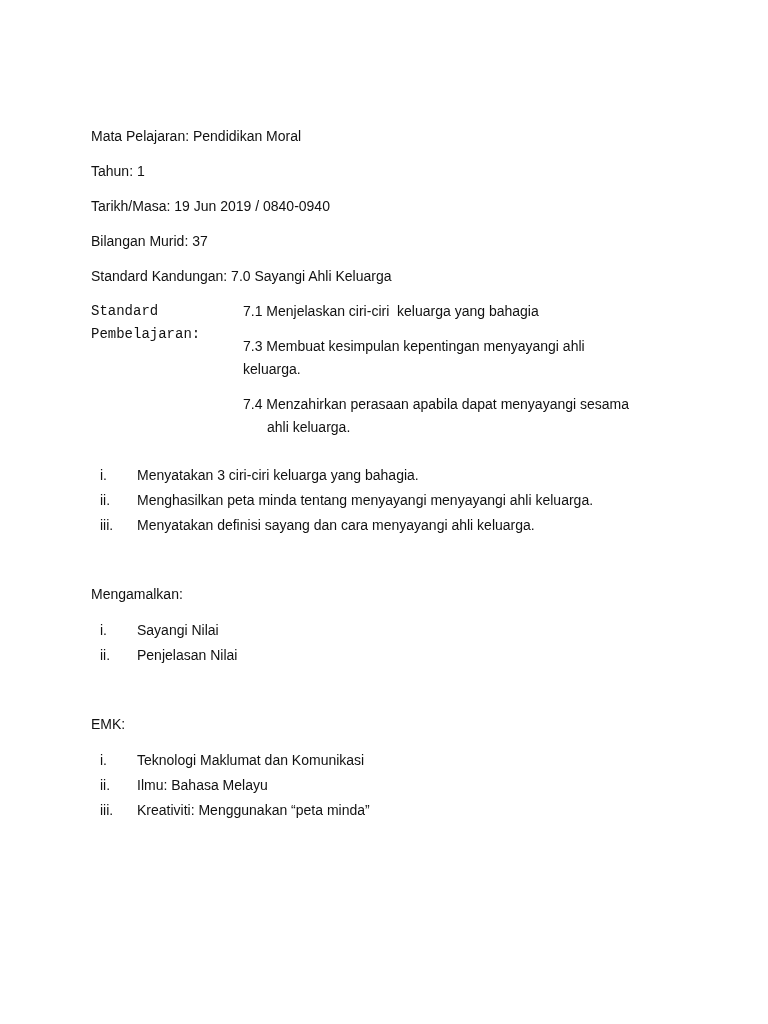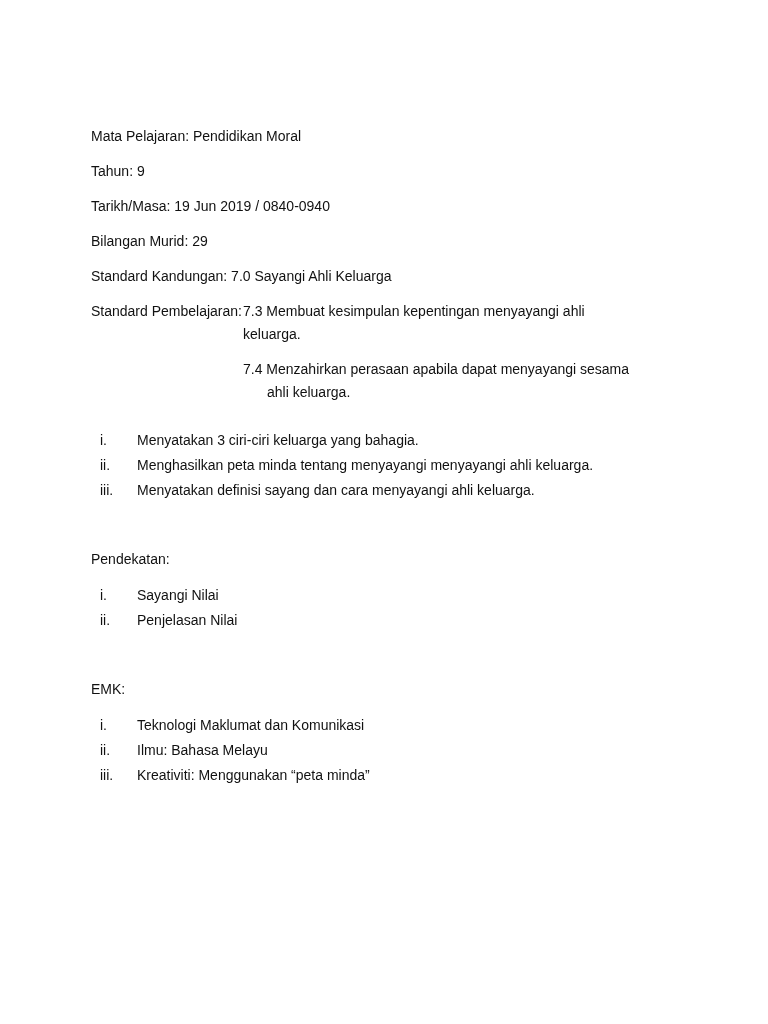--- a/index.html
+++ b/index.html
@@ -27,20 +27,21 @@
     white-space: pre-wrap;
   }
   
   .sp-row {
     display: flex;
     align-items: flex-start;
   }
   .sp-label {
     flex: 0 0 152px;
     line-height: 23px;
+    font-family: Liberation Mono, monospace;
   }
   .sp-items {
     width: 432px;
   }
   .sp-items .sp-item {
     line-height: 23px;
     margin-bottom: 12px;
     white-space: pre-wrap;
   }
   .sp-items .sp-item.hang {
@@ -69,49 +70,50 @@
   .after-sp {
     margin-top: 7px;
   }
 </style>
 </head>
 <body>
 
 <div class="page">
 
   <p class="line">Mata Pelajaran: Pendidikan Moral</p>
-  <p class="line">Tahun: 9</p>
+  <p class="line">Tahun: 1</p>
   <p class="line">Tarikh/Masa: 19 Jun 2019 / 0840-0940</p>
-  <p class="line">Bilangan Murid: 29</p>
+  <p class="line">Bilangan Murid: 37</p>
   <p class="line">Standard Kandungan: 7.0 Sayangi Ahli Keluarga</p>
 
   <div class="sp-row">
     <span class="sp-label">Standard Pembelajaran:</span>
     <div class="sp-items">
+      <p class="sp-item">7.1 Menjelaskan ciri-ciri  keluarga yang bahagia</p>
       <p class="sp-item">7.3 Membuat kesimpulan kepentingan menyayangi ahli keluarga.</p>
       <p class="sp-item hang">7.4 Menzahirkan perasaan apabila dapat menyayangi sesama ahli keluarga.</p>
     </div>
   </div>
 
   <ul class="rlist">
     <li>
       <span class="rnum">i.</span>
       <span class="rtext">Menyatakan 3 ciri-ciri keluarga yang bahagia.</span>
     </li>
     <li>
       <span class="rnum">ii.</span>
       <span class="rtext">Menghasilkan peta minda tentang menyayangi menyayangi ahli keluarga.</span>
     </li>
     <li>
       <span class="rnum">iii.</span>
       <span class="rtext">Menyatakan definisi sayang dan cara menyayangi ahli keluarga.</span>
     </li>
   </ul>
 
-  <p class="line section-gap">Pendekatan:</p>
+  <p class="line section-gap">Mengamalkan:</p>
   <ul class="rlist">
     <li>
       <span class="rnum">i.</span>
       <span class="rtext">Sayangi Nilai</span>
     </li>
     <li>
       <span class="rnum">ii.</span>
       <span class="rtext">Penjelasan Nilai</span>
     </li>
   </ul>

